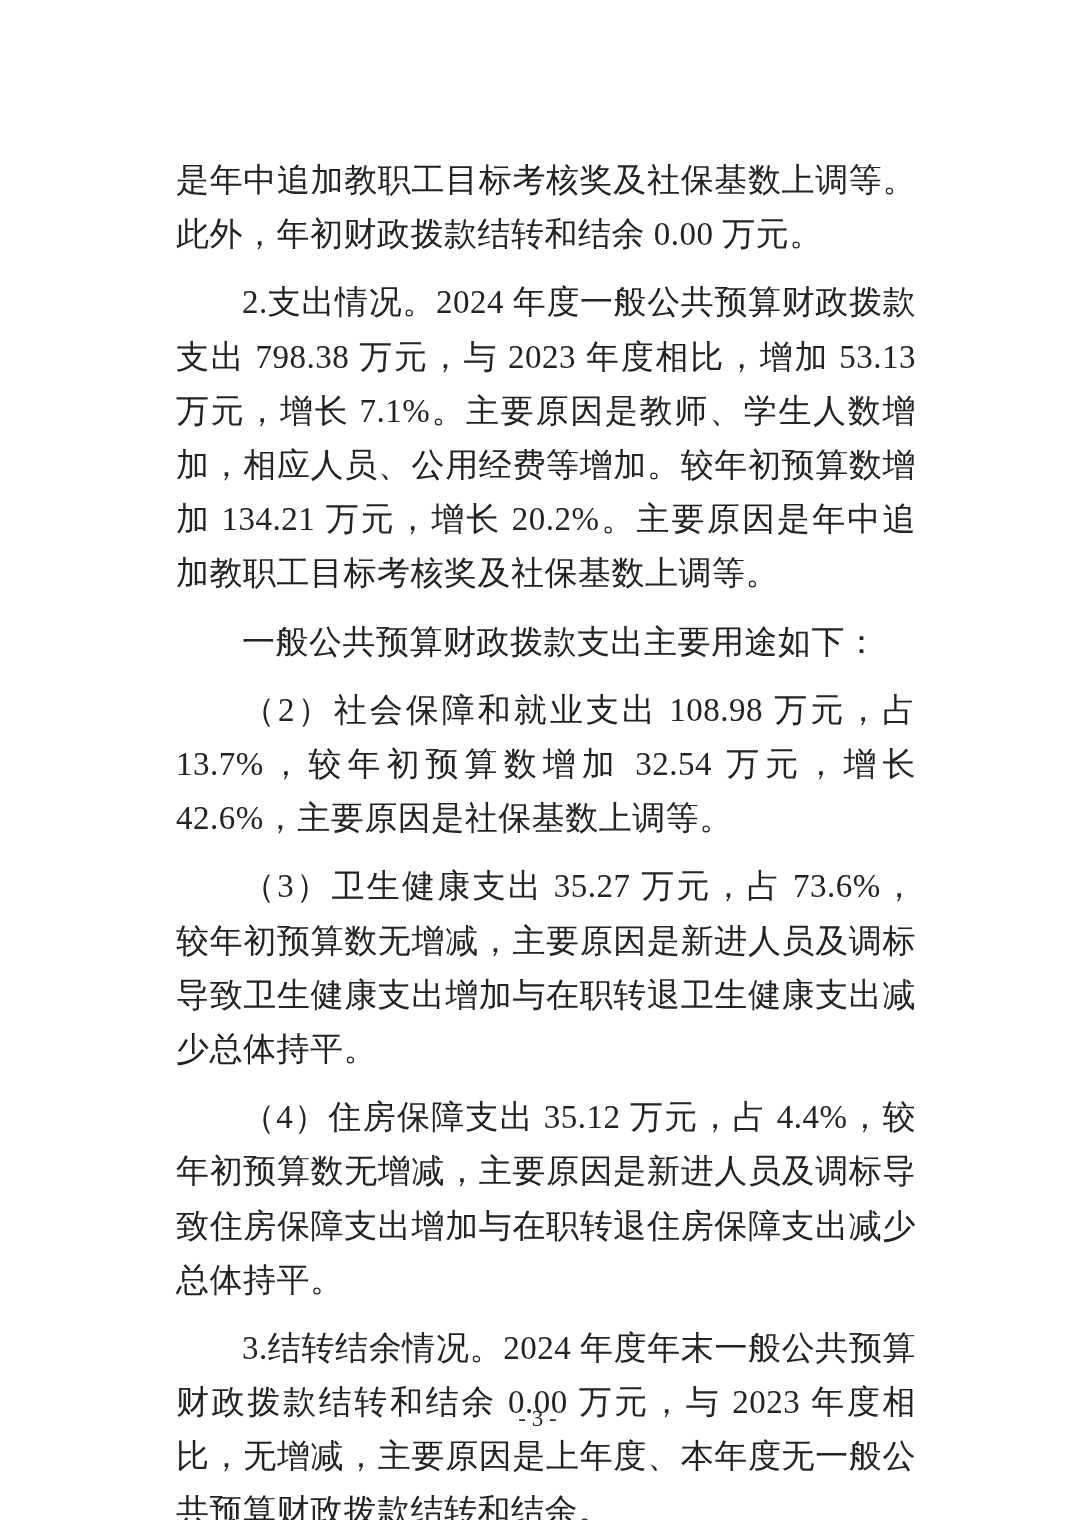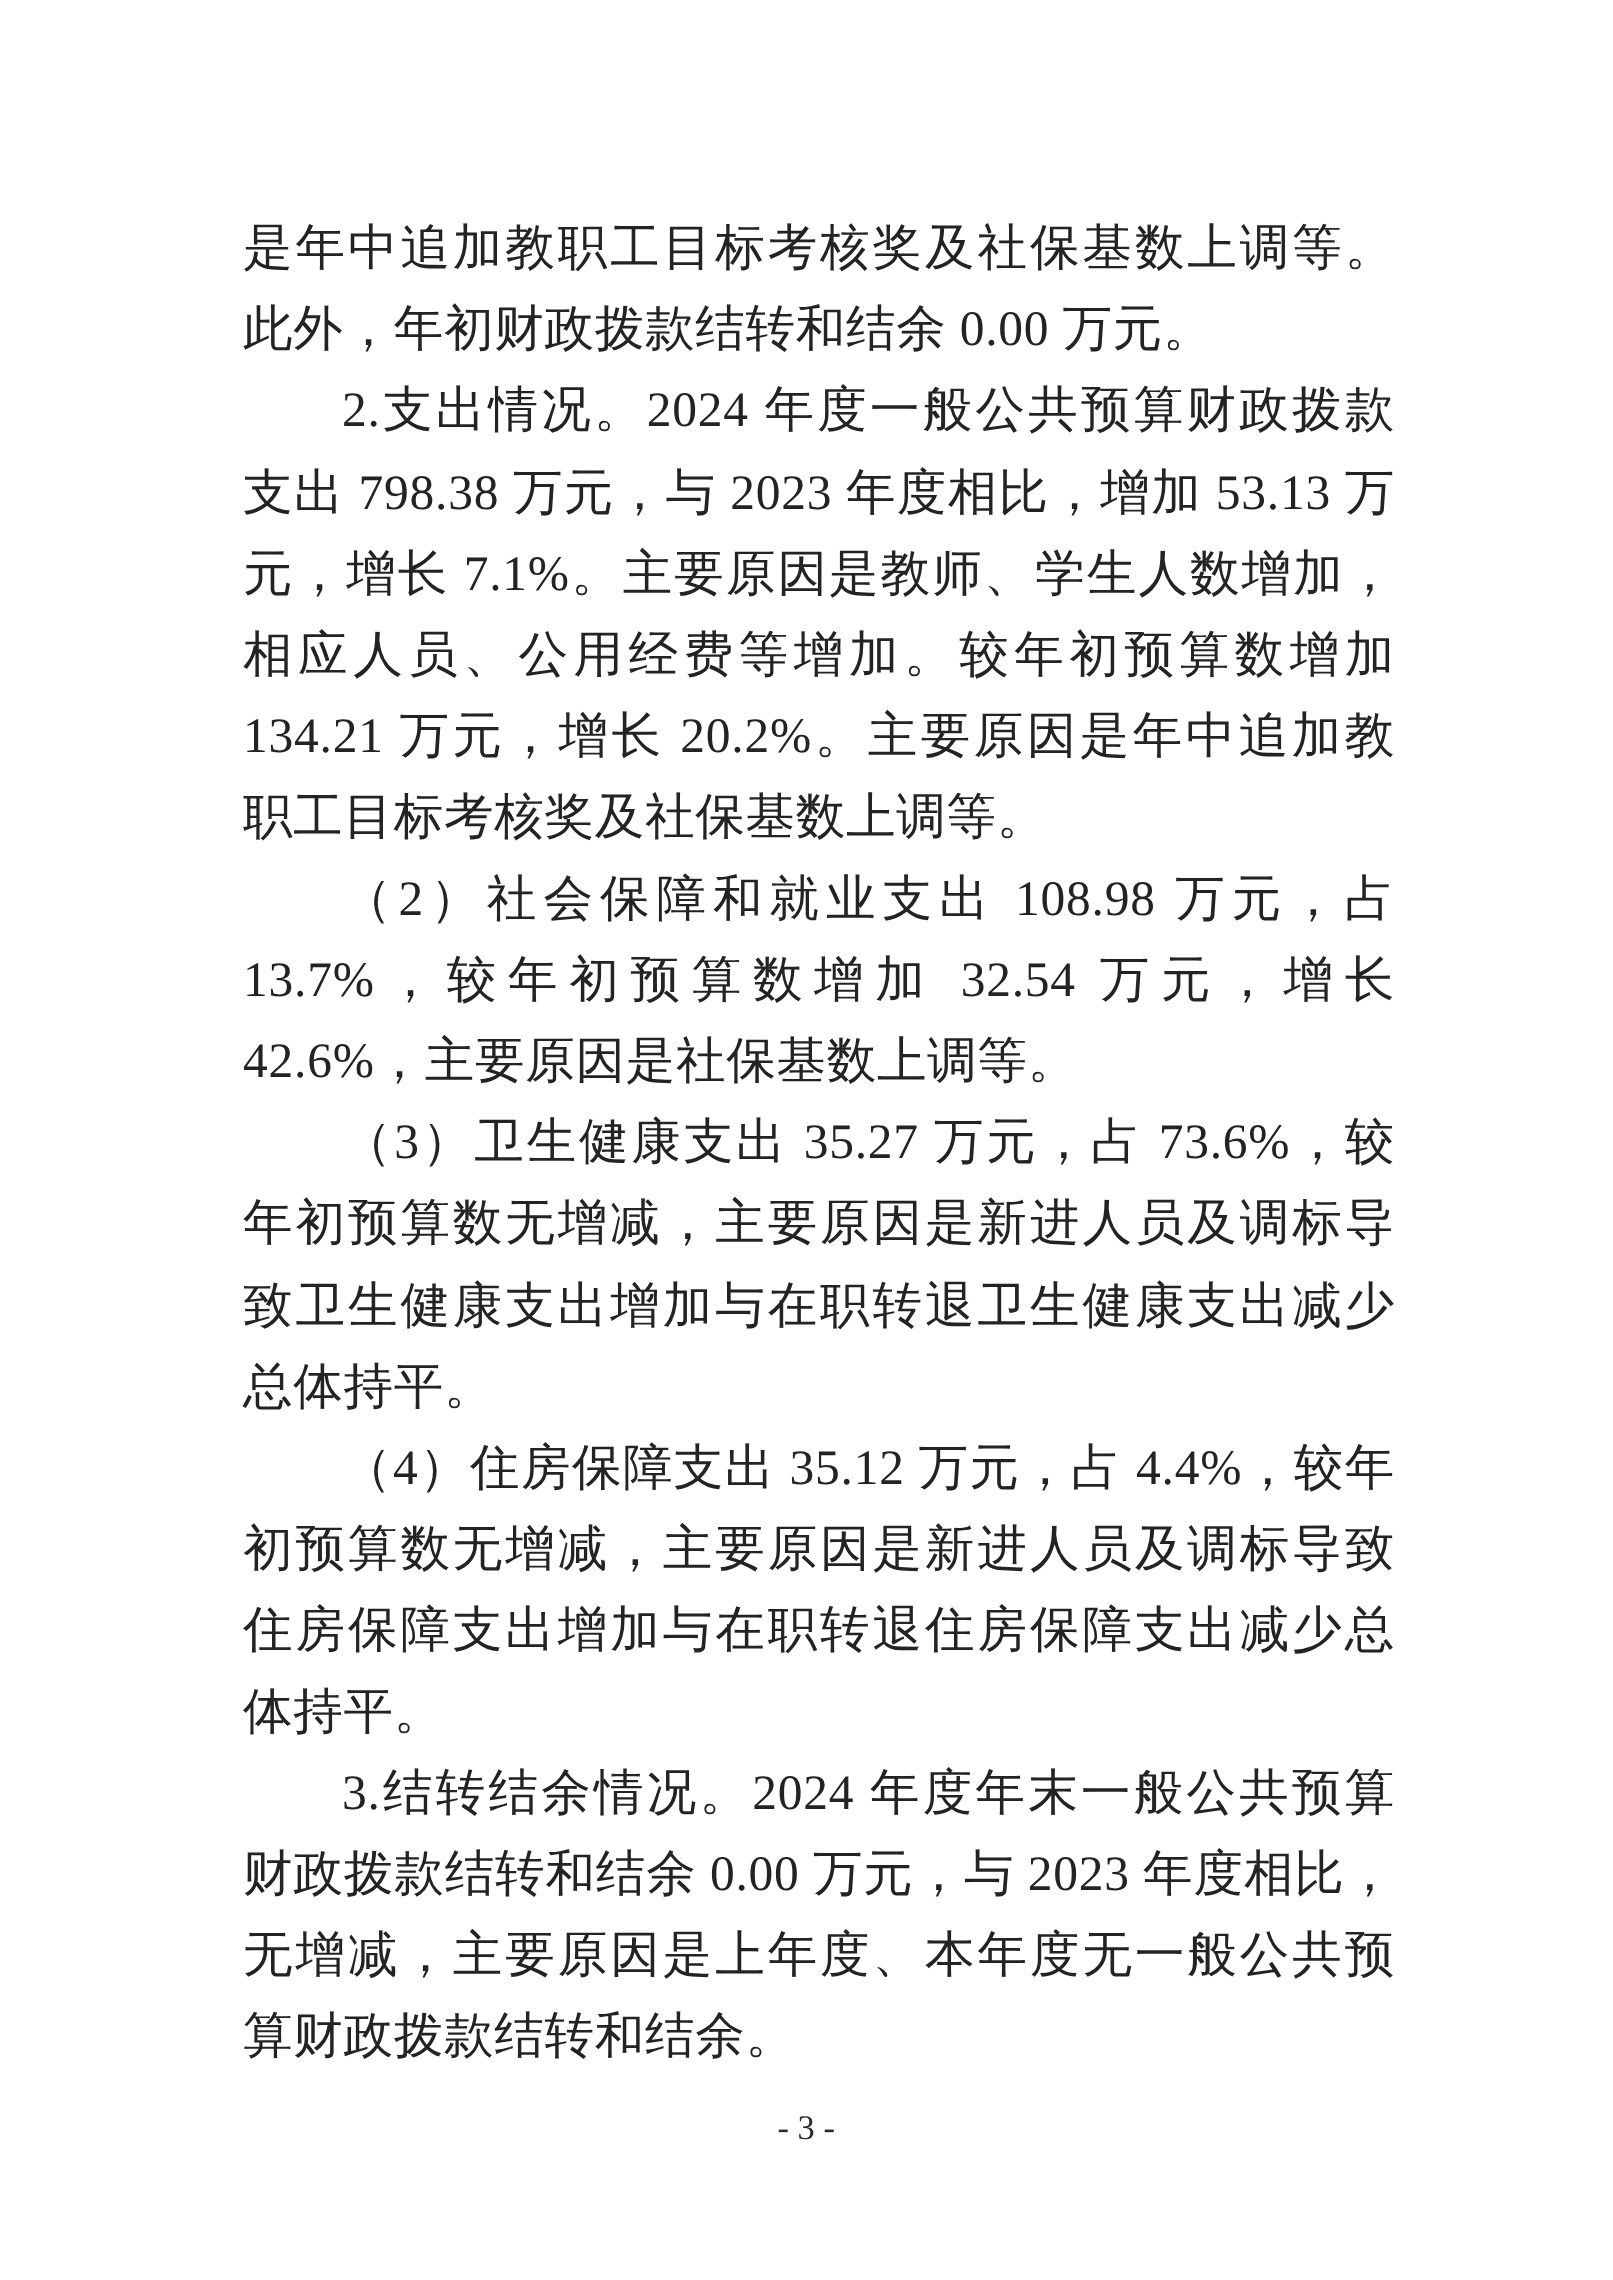--- a/index.html
+++ b/index.html
@@ -21,21 +21,21 @@
     left: 162px;
     top: 139px;
     width: 768px;
     font-size: 33px;
     line-height: 54.2px;
     text-align: justify;
     text-justify: inter-ideograph;
     letter-spacing: 0.5px;
   }
   .para {
-    margin: 0;
+    margin: 14px;
     padding: 0;
   }
   .para.indent {
     text-indent: 2em;
   }
   .footer {
     position: absolute;
     left: 0;
     top: 1404px;
     width: 100%;
@@ -45,20 +45,21 @@
     color: #2b2b2b;
   }
 </style>
 </head>
 <body>
 
 <div class="page">
   <main class="content">
     <p class="para">是年中追加教职工目标考核奖及社保基数上调等。此外，年初财政拨款结转和结余 0.00 万元。</p>
     <p class="para indent">2.支出情况。2024 年度一般公共预算财政拨款支出 798.38 万元，与 2023 年度相比，增加 53.13 万元，增长 7.1%。主要原因是教师、学生人数增加，相应人员、公用经费等增加。较年初预算数增加 134.21 万元，增长 20.2%。主要原因是年中追加教职工目标考核奖及社保基数上调等。</p>
+    <p class="para indent">一般公共预算财政拨款支出主要用途如下：</p>
     <p class="para indent">（2）社会保障和就业支出 108.98 万元，占 13.7%，较年初预算数增加 32.54 万元，增长 42.6%，主要原因是社保基数上调等。</p>
     <p class="para indent">（3）卫生健康支出 35.27 万元，占 73.6%，较年初预算数无增减，主要原因是新进人员及调标导致卫生健康支出增加与在职转退卫生健康支出减少总体持平。</p>
     <p class="para indent">（4）住房保障支出 35.12 万元，占 4.4%，较年初预算数无增减，主要原因是新进人员及调标导致住房保障支出增加与在职转退住房保障支出减少总体持平。</p>
     <p class="para indent">3.结转结余情况。2024 年度年末一般公共预算财政拨款结转和结余 0.00 万元，与 2023 年度相比，无增减，主要原因是上年度、本年度无一般公共预算财政拨款结转和结余。</p>
   </main>
 
   <footer class="footer">
     <span>- 3 -</span>
   </footer>
 </div>

